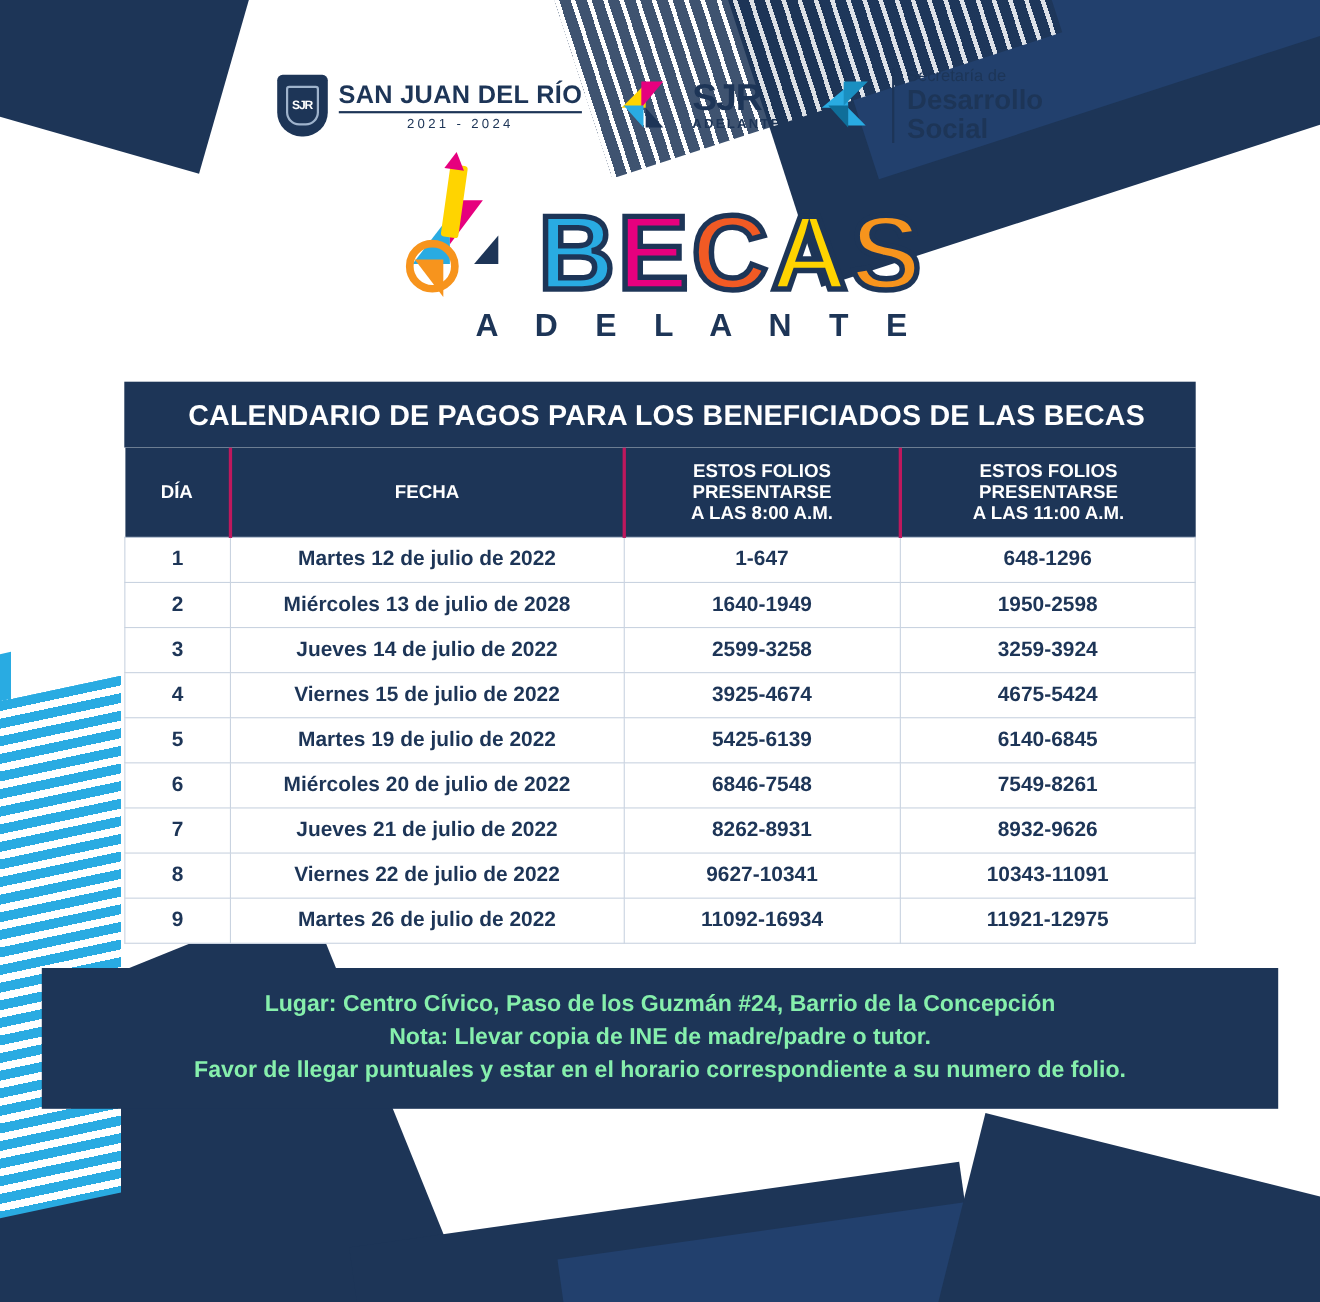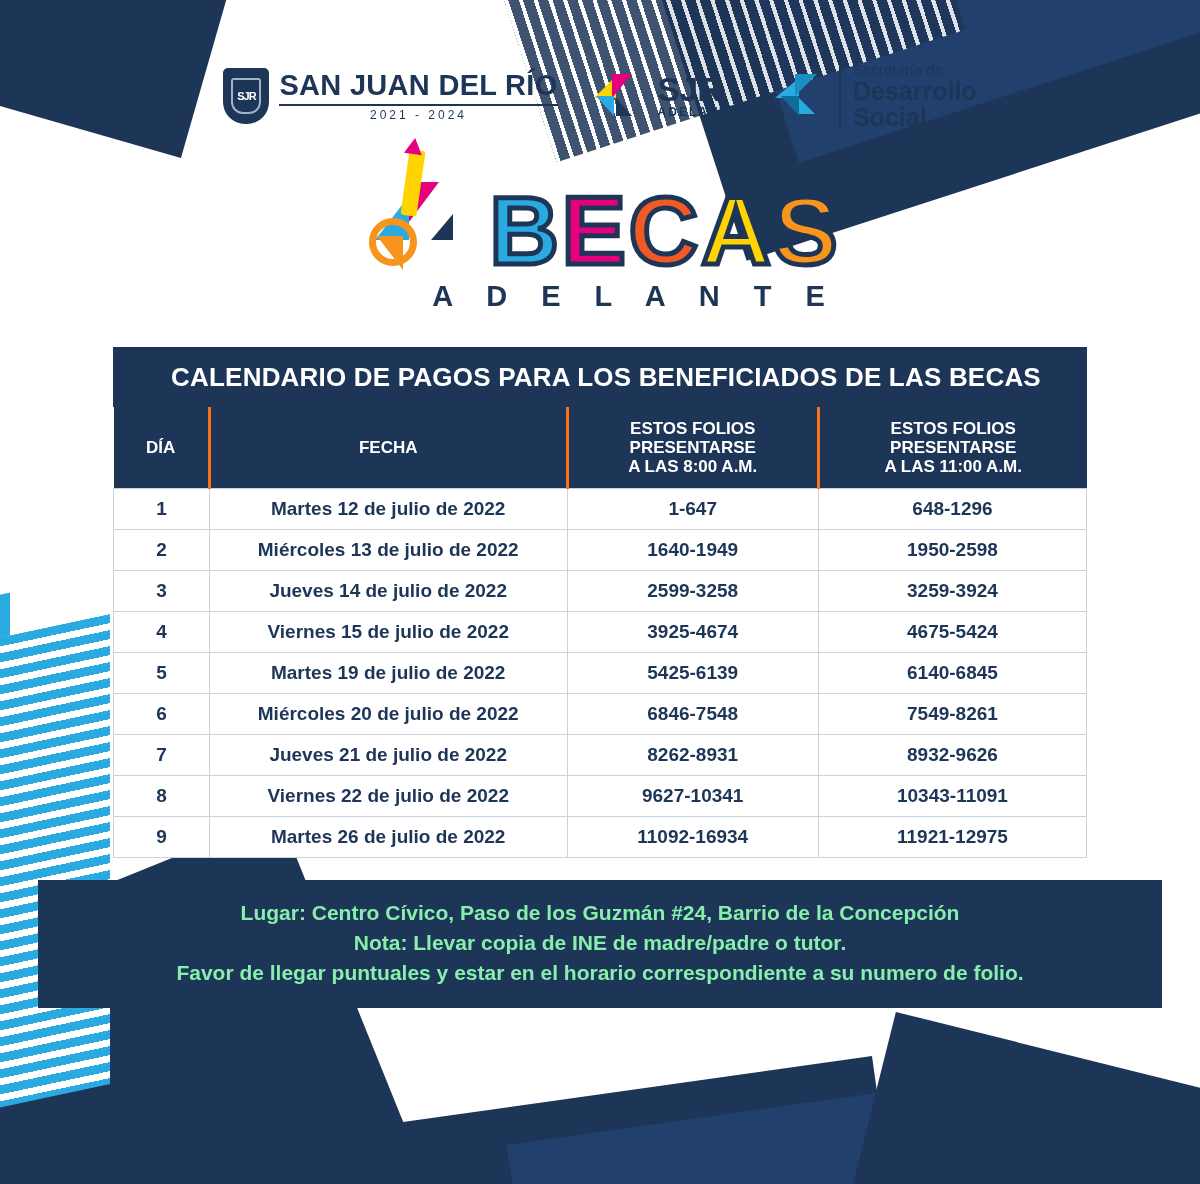--- a/index.html
+++ b/index.html
@@ -161,21 +161,21 @@
   }
   .shield-glyph {
     color: #ffffff;
     font-size: 11px;
     line-height: 1;
     letter-spacing: -1px;
     z-index: 1;
     font-weight: bold;
   }
   .sjdr-text .line1 {
-    font-size: 29px;
+    font-size: 23px;
     font-weight: bold;
     color: #1d3557;
     letter-spacing: 0.3px;
     line-height: 1.05;
   }
   .sjdr-text .line2 {
     font-size: 12px;
     color: #1d3557;
     letter-spacing: 3px;
     border-top: 2px solid #1d3557;
@@ -295,21 +295,21 @@
     width: 100%;
     border-collapse: collapse;
     background: #ffffff;
   }
   thead th {
     background: #1d3557;
     color: #ffffff;
     font-size: 17px;
     font-weight: bold;
     padding: 12px 6px;
-    border-left: 3px solid #f97316;
+    border-left: 3px solid #be185d;
     line-height: 1.12;
   }
   thead th:first-child { border-left: none; }
   .col-dia { width: 88px; }
   .col-fecha { width: 370px; }
   .col-f1 { width: 248px; }
   .col-f2 { width: 268px; }
 
   tbody td {
     color: #1d3557;
@@ -436,21 +436,21 @@
       </thead>
       <tbody id="table-body">
           <tr>
             <td>1</td>
             <td>Martes 12 de julio de 2022</td>
             <td>1-647</td>
             <td>648-1296</td>
           </tr>
           <tr>
             <td>2</td>
-            <td>Miércoles 13 de julio de 2022</td>
+            <td>Miércoles 13 de julio de 2028</td>
             <td>1640-1949</td>
             <td>1950-2598</td>
           </tr>
           <tr>
             <td>3</td>
             <td>Jueves 14 de julio de 2022</td>
             <td>2599-3258</td>
             <td>3259-3924</td>
           </tr>
           <tr>

